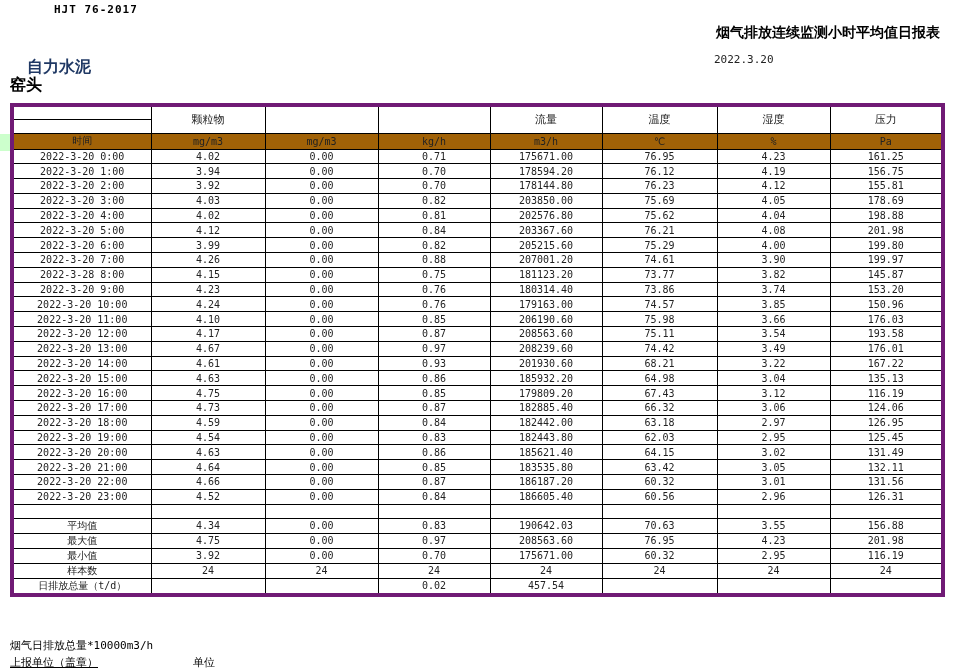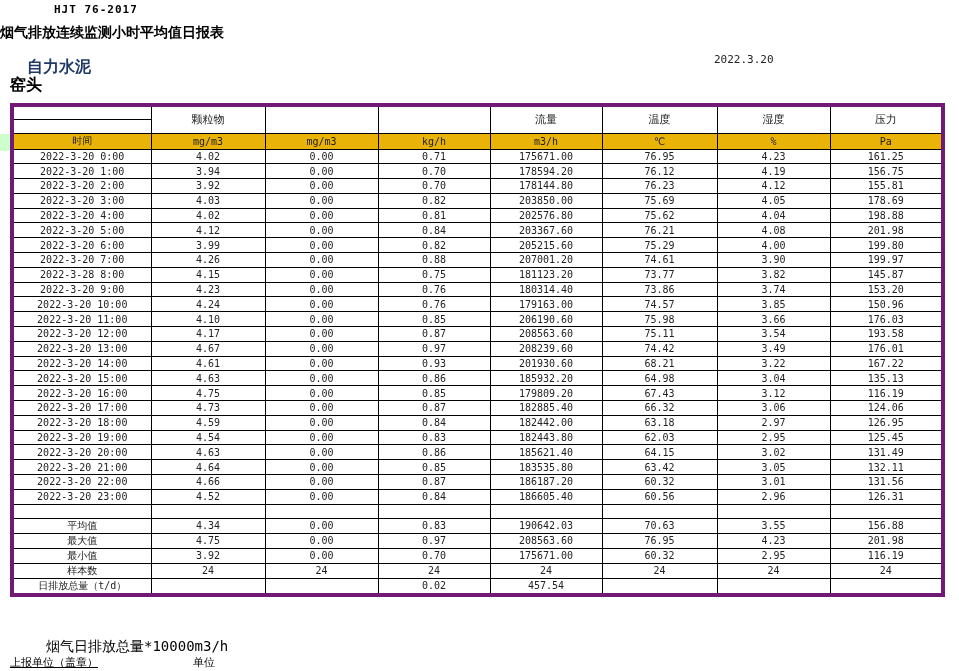--- a/index.html
+++ b/index.html
@@ -1,39 +1,39 @@
 <!DOCTYPE html>
 <html><head>
 <meta charset="utf-8">
 <style>
   * { box-sizing: border-box; margin: 0; padding: 0; }
   html,body { width: 959px; height: 671px; background: #fff; position: relative;
     font-family: "DejaVu Sans Mono", "DejaVu Sans", "Liberation Sans", monospace;
     color: #1a1a1a; overflow: hidden; }
 
   .std-no { position: absolute; left: 10px; top: 3px; font-size: 11px; font-weight: bold; color: #000; letter-spacing: 1px; padding-left: 44px; }
-  .title  { position: absolute; left: 0; top: 24px; width: 940px; text-align: left;
+  .title  { position: absolute; left: 0; top: 24px; width: 940px; text-align: right;
             font-size: 14px; font-weight: bold; color: #000; }
   .company { position: absolute; left: 27px; top: 57px; font-size: 16px; font-weight: bold; color: #1F3864; }
   .site    { position: absolute; left: 10px; top: 75px; font-size: 16px; font-weight: bold; color: #000; }
   .rep-date { position: absolute; left: 714px; top: 53px; font-size: 11px; color: #222; }
 
   .green-edge { position: absolute; left: 0; top: 134px; width: 11px; height: 17px; background: #CCFFCC; }
 
   table.report { position: absolute; left: 10px; top: 103px; border-collapse: collapse;
     table-layout: fixed; border: 4px solid #701a75; }
   table.report td { border: 1px solid #000; text-align: center; vertical-align: middle;
     font-size: 10px; padding: 0; overflow: hidden; white-space: nowrap; color: #222; }
   tr.h td  { height: 14px; font-size: 11px; }
-  tr.u td  { height: 16px; background: #eab308; font-size: 10px; }
+  tr.u td  { height: 16px; background: #a16207; font-size: 10px; }
   tr.dr td { height: 14.8px; }
   tr.blank td { height: 14px; }
   tr.sr td { height: 14.9px; }
 
-  .note1 { position: absolute; left: 10px; top: 638px; font-size: 14px; color: #000; margin-left: 36px; }
+  .note1 { position: absolute; left: 10px; top: 638px; font-size: 11px; color: #000; }
   .note2 { position: absolute; left: 10px; top: 655px; font-size: 11px; color: #000; text-decoration: underline; }
   .note3 { position: absolute; left: 193px; top: 655px; font-size: 11px; color: #000; }
 </style>
 </head>
 <body>
 
 <div class="std-no">HJT  76-2017</div>
 <div class="title">烟气排放连续监测小时平均值日报表</div>
 <div class="company">自力水泥</div>
 <div class="site">窑头</div>

